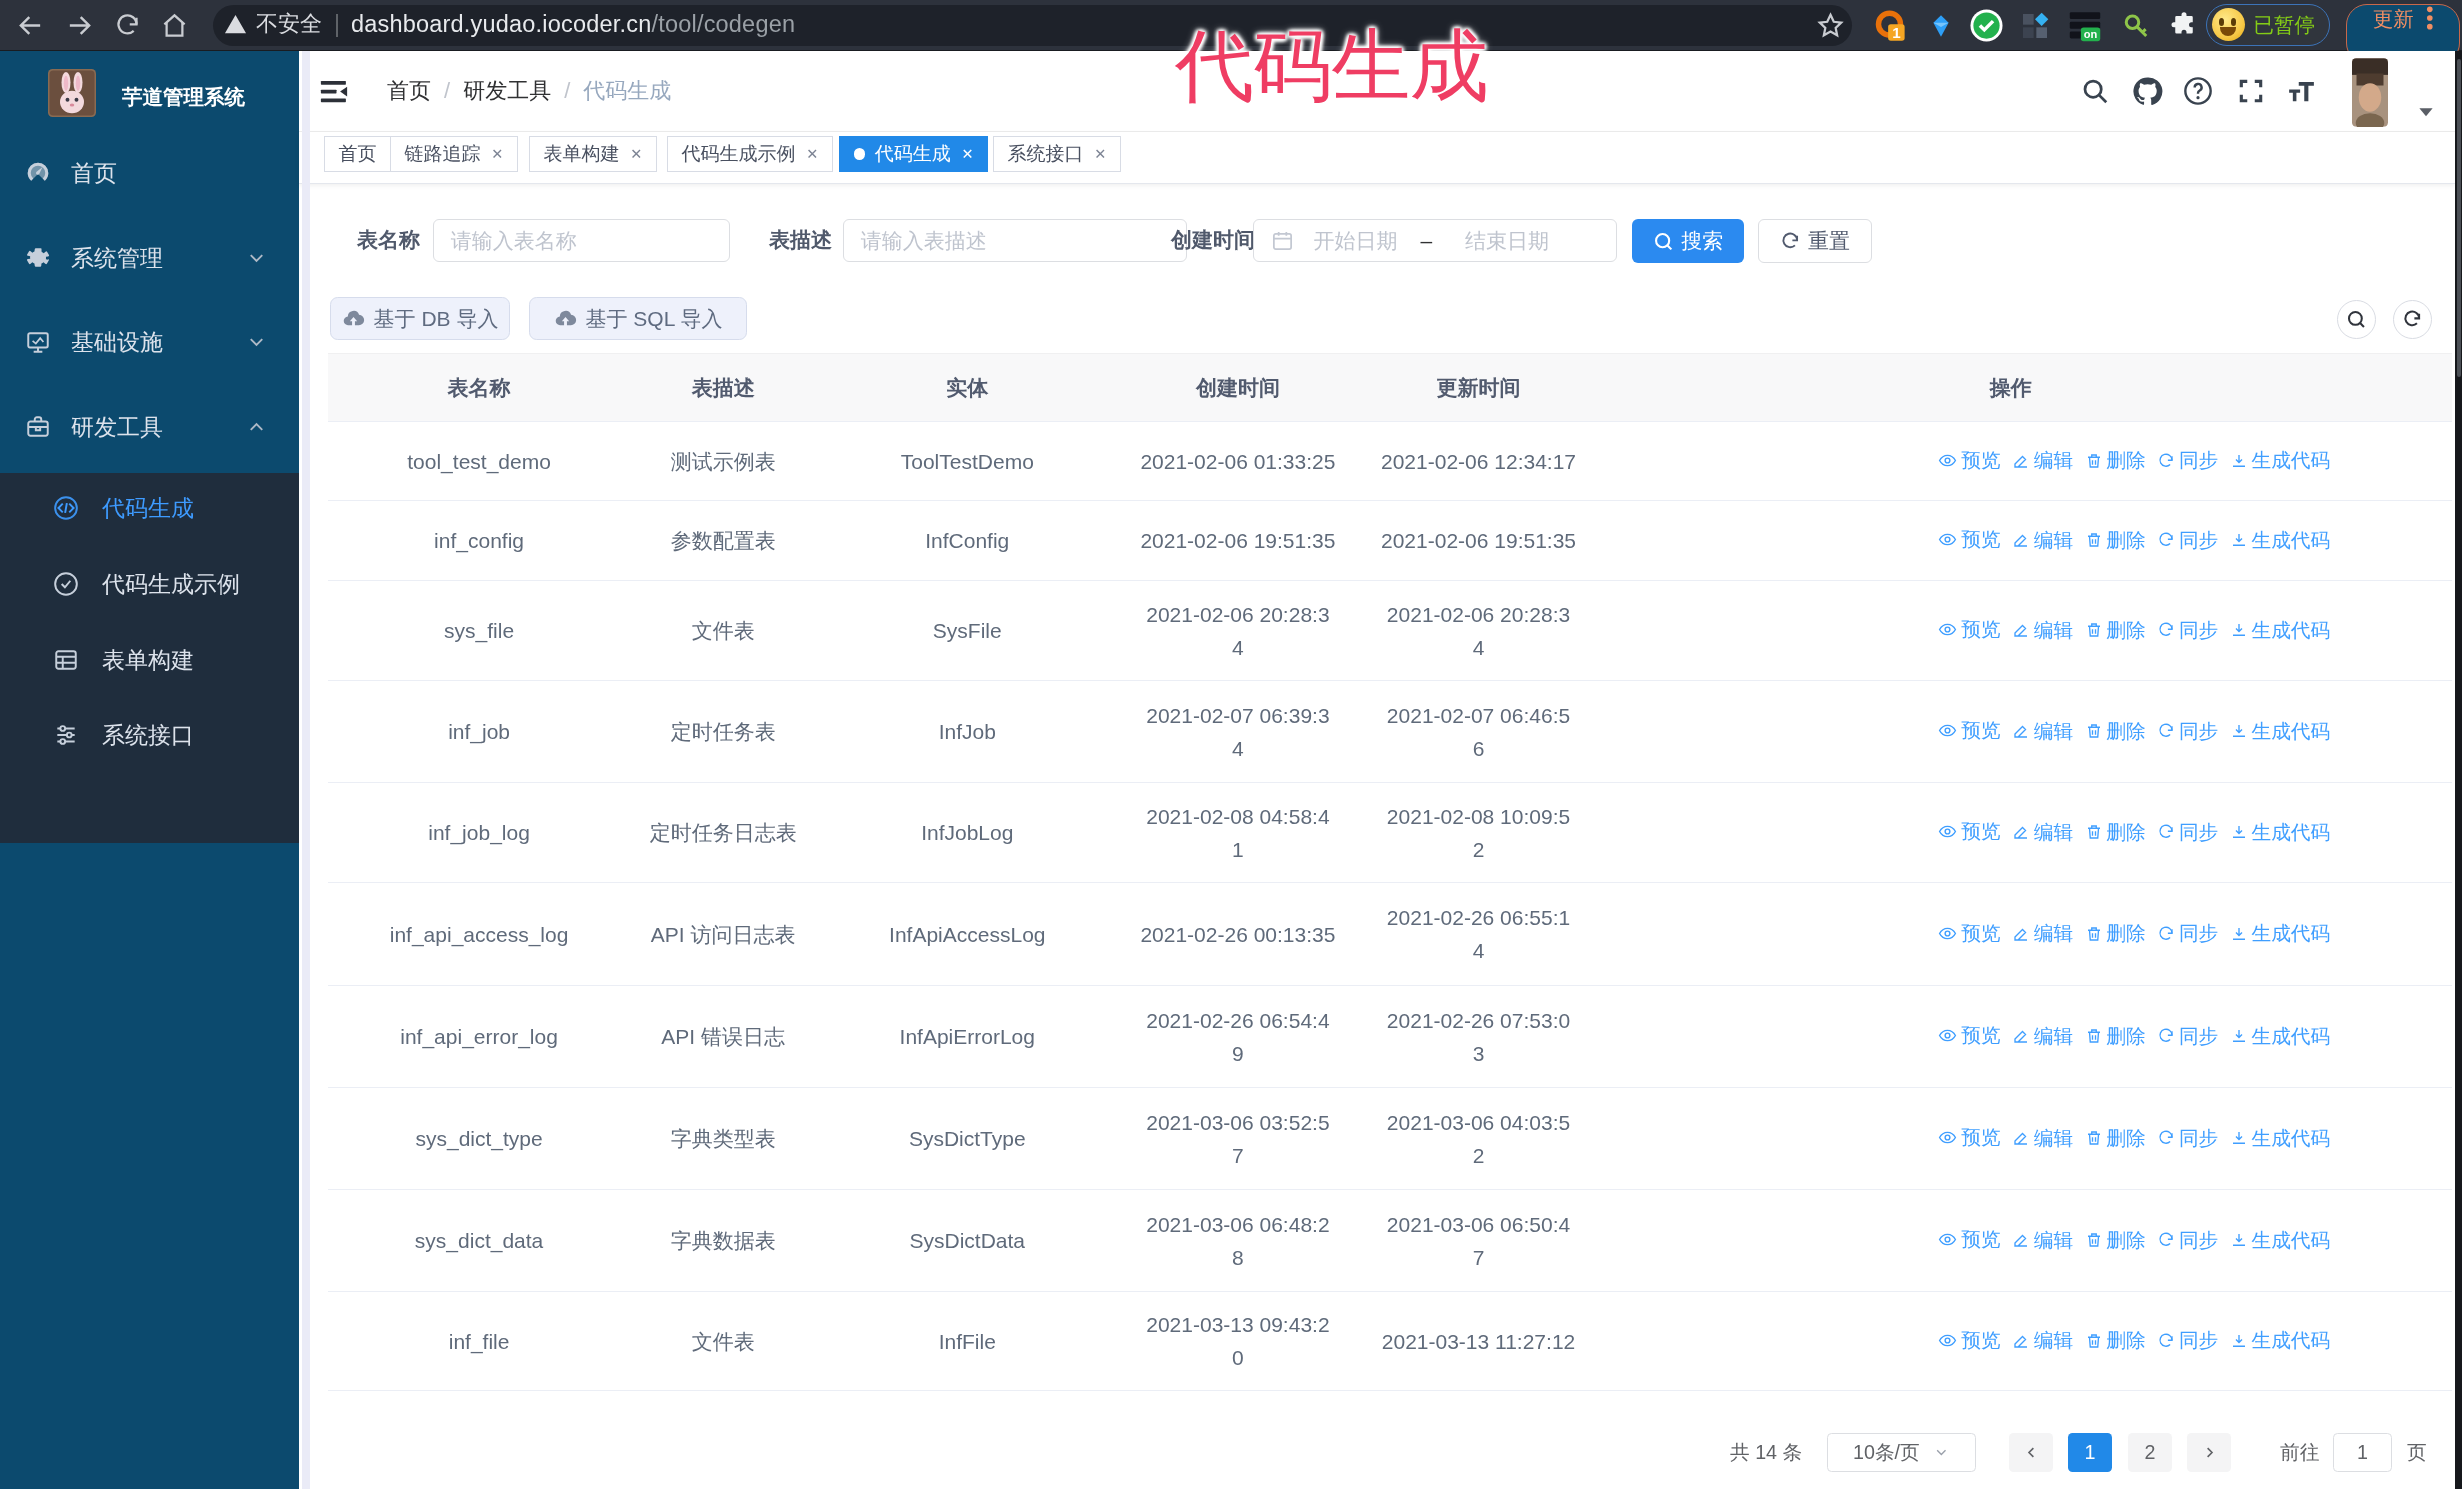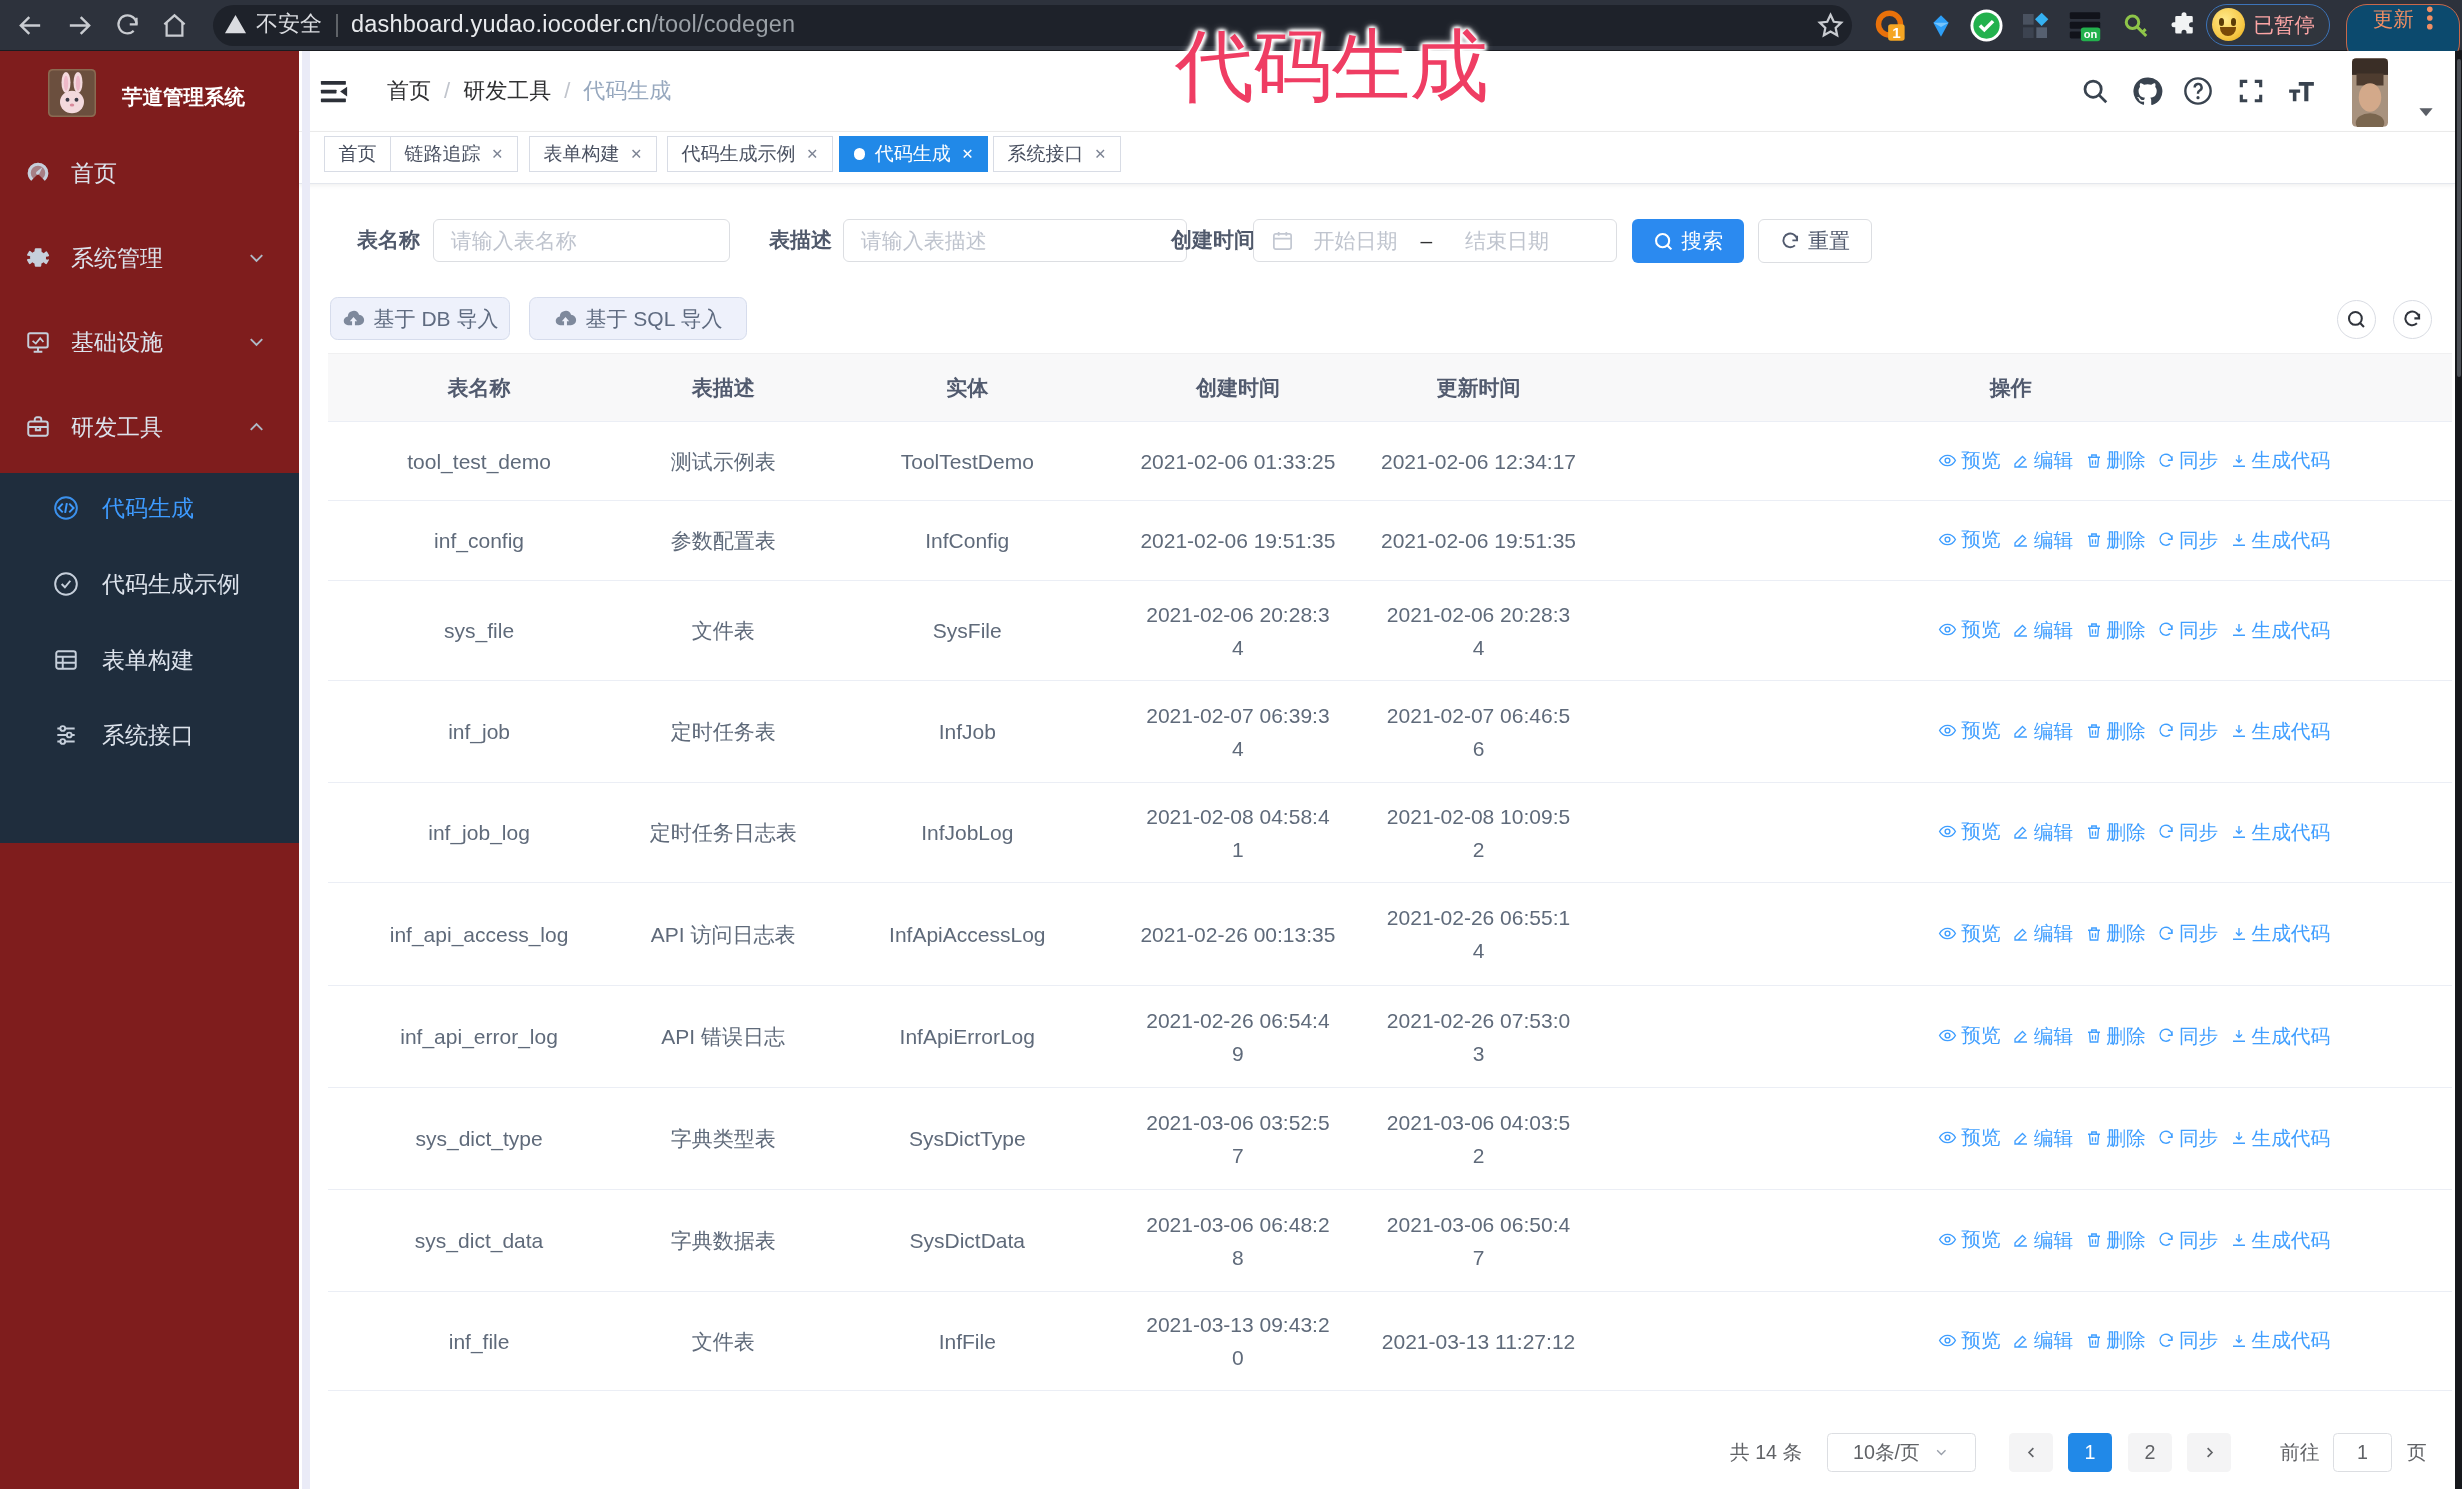--- a/index.html
+++ b/index.html
@@ -13,21 +13,21 @@
 #chrome .pill{position:absolute;left:213px;top:4.5px;width:1639px;height:41px;border-radius:20.5px;background:#1e222a}
 .cicon{position:absolute;top:0;height:51px;display:flex;align-items:center;justify-content:center}
 #urltxt{position:absolute;left:351px;top:0;height:48px;display:flex;align-items:center;font-size:23.5px;color:#e8eaed;letter-spacing:0.2px}
 #urltxt .gray{color:#9aa0a6}
 #warn{position:absolute;left:224px;top:0;height:48px;display:flex;align-items:center;color:#dadce0;font-size:22px;gap:9px}
 #sep{position:absolute;left:336px;top:13.6px;width:1.5px;height:23px;background:#5f6368}
 
 #pink{position:absolute;left:1171px;top:19.7px;width:321px;text-align:center;font-size:79px;font-weight:500;color:#ef3d63;z-index:50;line-height:91px;
 text-shadow:0 0 5.3px #fff,0 0 9px #fff,1.5px 1.5px 3.8px #fff,-1.5px -1.5px 3.8px #fff,1.5px -1.5px 3.8px #fff,-1.5px 1.5px 3.8px #fff;letter-spacing:-0.8px}
 
-#sidebar{position:absolute;left:0;top:51px;width:299px;height:1439px;background:#7f1d1d}
+#sidebar{position:absolute;left:0;top:51px;width:299px;height:1439px;background:#0c4a6e}
 #sidebar .sub{position:absolute;left:0;top:422px;width:299px;height:370px;background:#1f2d3d}
 #logo{position:absolute;left:48px;top:18px;width:205px;height:48px}
 #logo .tt{position:absolute;left:74px;top:13.6px;font-size:20.5px;font-weight:700;color:#fff;white-space:nowrap}
 .mitem{position:absolute;left:0;width:299px;height:76px;color:#dde3ec;font-size:23px}
 .mitem .ic{position:absolute;left:25px;top:50%;transform:translateY(-50%)}
 .mitem .tx{position:absolute;left:71px;top:50%;transform:translateY(-50%);white-space:nowrap}
 .mitem .tx2{position:absolute;left:102px;top:50%;transform:translateY(-50%);white-space:nowrap}
 .mitem .arr{position:absolute;left:245px;top:50%;transform:translateY(-50%)}
 .blue{color:#3e9bff}
 
@@ -155,21 +155,21 @@
           <path d="M10 3a2 2 0 0 1 4 0v1h4a1 1 0 0 1 1 1v4h-1a2 2 0 0 0 0 4h1v4a1 1 0 0 1-1 1h-4v-1a2 2 0 0 0-4 0v1H6a1 1 0 0 1-1-1v-4H4a2 2 0 0 1 0-4h1V5a1 1 0 0 1 1-1h4V3z"></path>
         </svg>
       </div>
 
   <div class="abs" style="left:2206px;top:3.8px;width:124px;height:42px;border:1.5px solid #3c73b8;border-radius:21px;background:#30353d;display:flex;align-items:center;padding-left:4.5px">
     <div style="width:33px;height:33px;border-radius:50%;background:radial-gradient(circle at 40% 35%,#ffe98a,#f7c948 60%,#e2a60e);position:relative">
       <div style="position:absolute;left:7.6px;top:9.8px;width:5.3px;height:7.6px;border-radius:50%;background:#5a3b07"></div>
       <div style="position:absolute;left:19px;top:9.8px;width:5.3px;height:7.6px;border-radius:50%;background:#5a3b07"></div>
       <div style="position:absolute;left:8.3px;top:19px;width:16px;height:8.3px;border-radius:0 0 9px 9px;background:#7a4a08"></div>
     </div>
-    <span style="color:#fca5a5;font-size:20.5px;margin-left:9px">已暂停</span>
+    <span style="color:#84cc16;font-size:20.5px;margin-left:9px">已暂停</span>
   </div>
 
   <div class="abs" style="left:2346px;top:3.8px;width:114px;height:60px;border:1.5px solid #c9684a;border-radius:21px;background:#0c4a6e;display:flex;align-items:flex-start;justify-content:center;gap:12px">
     <span style="color:#f08e63;font-size:20.5px;font-weight:500">更新</span>
     <svg width="7.6" height="26" viewBox="0 0 6 24" fill="#f08e63">
           <circle cx="3" cy="4" r="2.6"></circle>
           <circle cx="3" cy="12" r="2.6"></circle>
           <circle cx="3" cy="20" r="2.6"></circle>
         </svg>
   </div>

